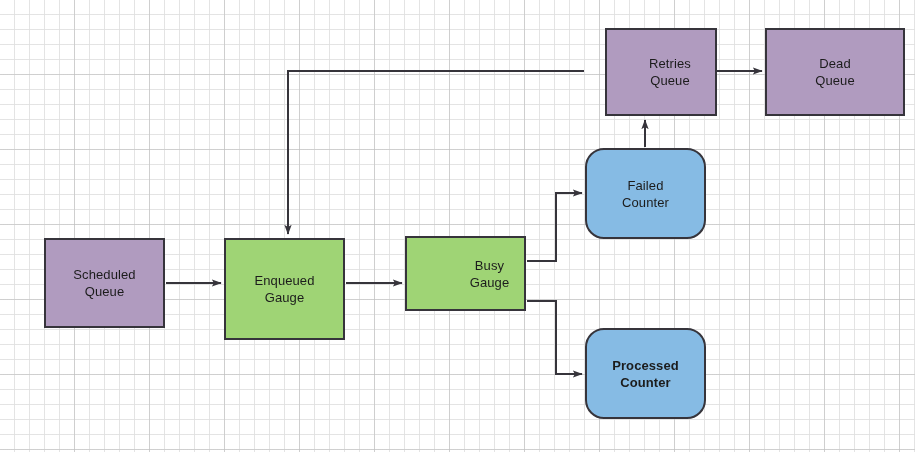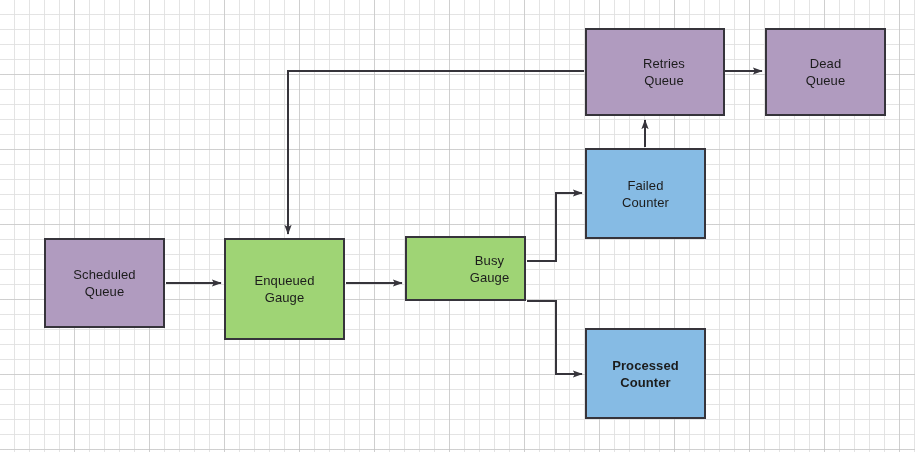--- a/index.html
+++ b/index.html
@@ -45,21 +45,21 @@
     justify-content: center;
     text-align: center;
     font-size: 13px;
     line-height: 17px;
     color: #1c1c1c;
     letter-spacing: 0.1px;
     white-space: pre-line;
   }
   .node.purple { background: #b09bbf; }
   .node.green  { background: #9fd475; }
-  .node.blue   { background: #86bbe4; }
+  .node.blue   { background: #86bbe4; border-radius: 19px; }
   .node-label { pointer-events: none; }
 </style>
 </head>
 <body>
 
 <div id="canvas">
 
   <svg id="edges" viewBox="0 0 915 452" xmlns="http://www.w3.org/2000/svg">
     <defs>
       <marker id="arrowhead" markerWidth="10" markerHeight="8" refX="9.2" refY="4" orient="auto" markerUnits="userSpaceOnUse">
@@ -80,38 +80,38 @@
   <div class="node purple" style="left: 44px; top: 238px; width: 121px; height: 90px;">
     <span class="node-label">Scheduled
 Queue</span>
   </div>
 
   <div class="node green" style="left: 224px; top: 238px; width: 121px; height: 102px;">
     <span class="node-label">Enqueued
 Gauge</span>
   </div>
 
-  <div class="node green" style="left: 405px; top: 236px; width: 121px; height: 65px; padding-left: 48px;">
+  <div class="node green" style="left: 405px; top: 236px; width: 121px; height: 75px; padding-left: 48px;">
     <span class="node-label">Busy
 Gauge</span>
   </div>
 
   <div class="node blue" style="left: 585px; top: 148px; width: 121px; height: 91px;">
     <span class="node-label">Failed
 Counter</span>
   </div>
 
   <div class="node blue" style="left: 585px; top: 328px; width: 121px; height: 91px; font-weight: bold;">
     <span class="node-label">Processed
 Counter</span>
   </div>
 
-  <div class="node purple" style="left: 585px; top: 28px; width: 140px; height: 88px; padding-left: 18px;">
+  <div class="node purple" style="left: 605px; top: 28px; width: 112px; height: 88px; padding-left: 18px;">
     <span class="node-label">Retries
 Queue</span>
   </div>
 
-  <div class="node purple" style="left: 765px; top: 28px; width: 121px; height: 88px;">
+  <div class="node purple" style="left: 765px; top: 28px; width: 140px; height: 88px;">
     <span class="node-label">Dead
 Queue</span>
   </div>
 
 </div>
 
 </body></html>

